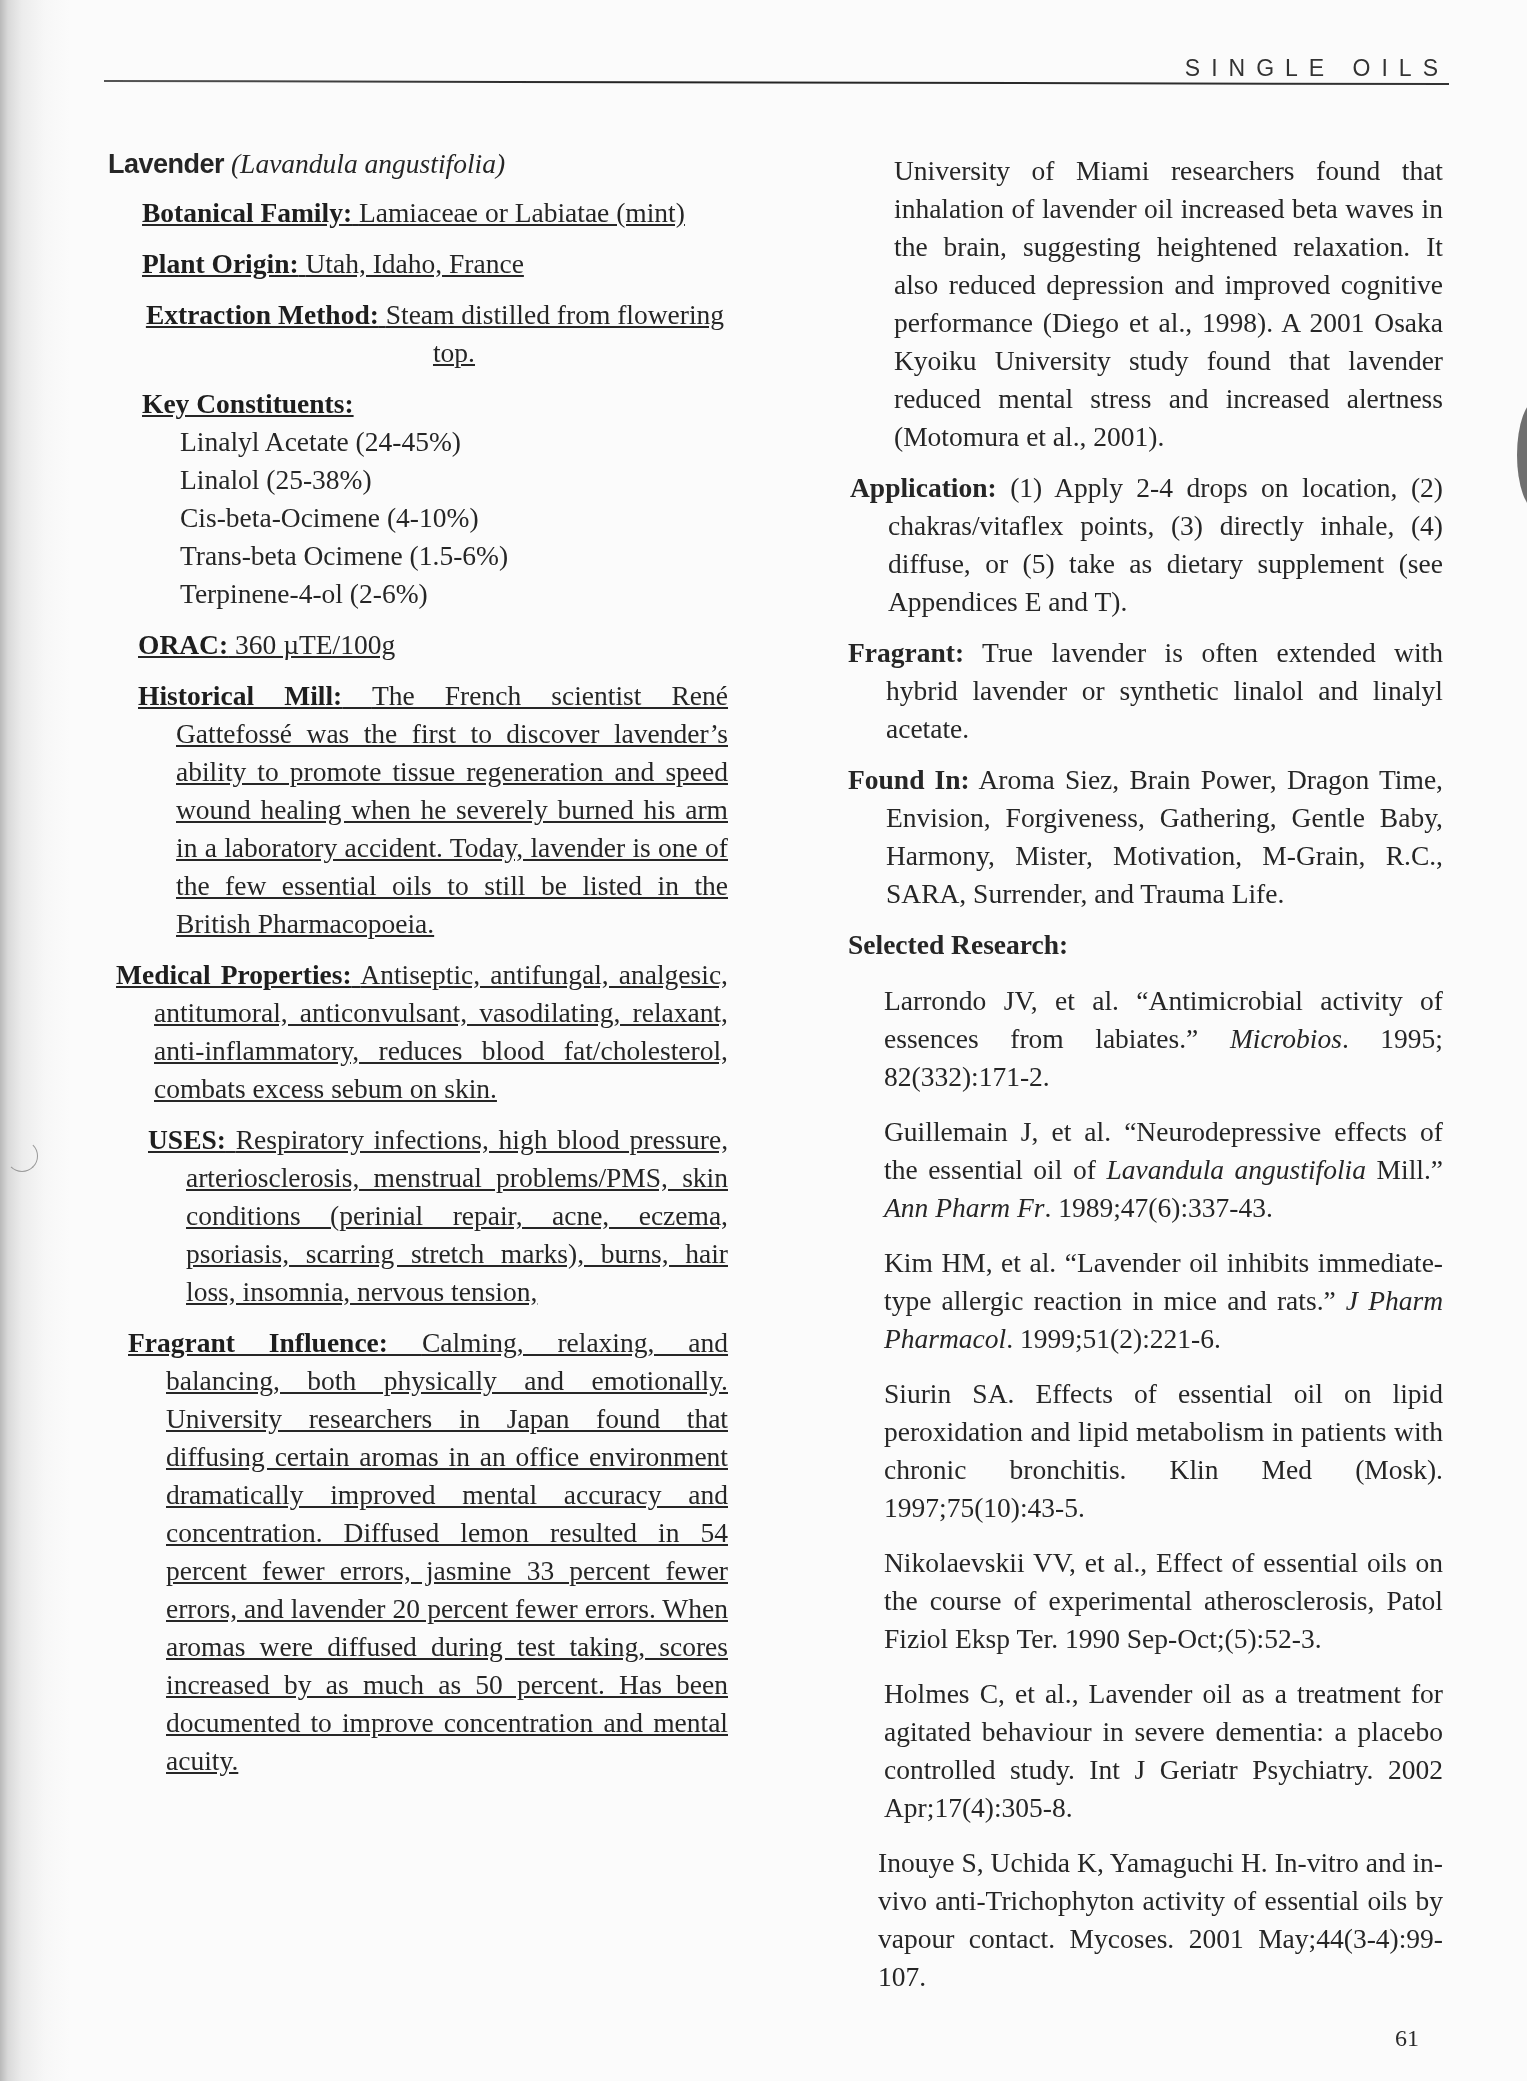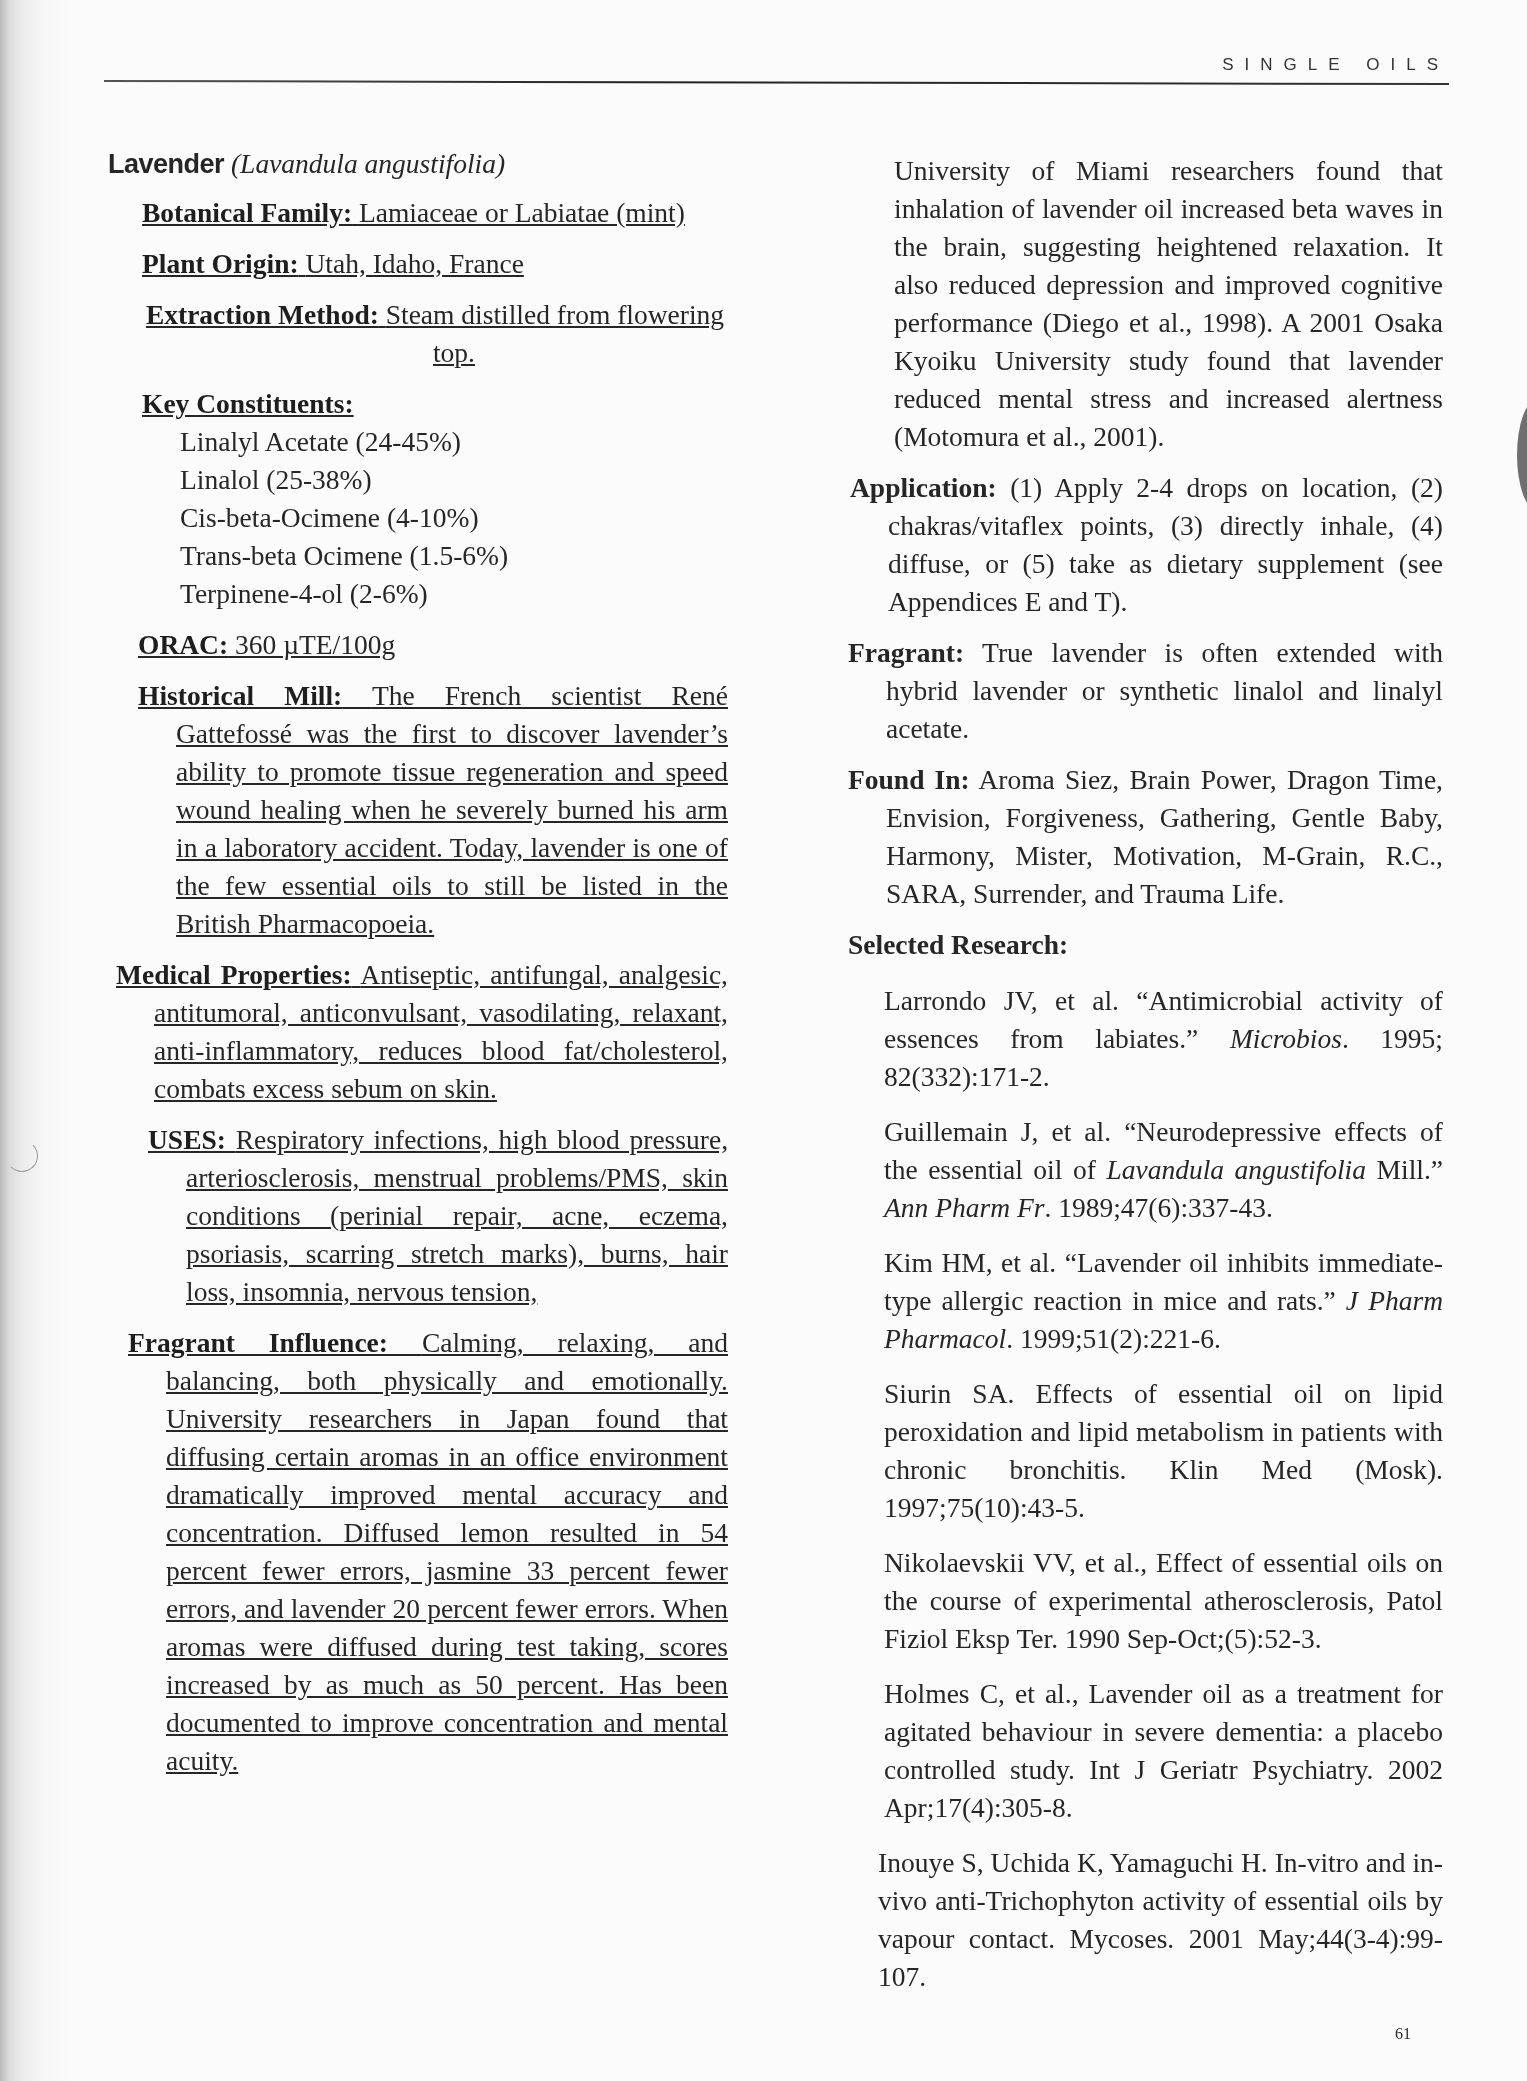--- a/index.html
+++ b/index.html
@@ -16,21 +16,21 @@
   .binder-mark {
     position:absolute; left:6px; top:1140px; width:30px; height:30px;
     border:1px solid #9a9a9a; border-radius:50%; border-left-color:transparent; border-top-color:transparent;
   }
   .thumb-tab {
     position:absolute; left:1517px; top:400px; width:40px; height:110px;
     background:#6f6f6f; border-radius:50% 0 0 50%;
   }
   .running-head {
     position:absolute; right:78px; top:55px;
-    font-family:"Liberation Sans", sans-serif; font-size:17px;
+    font-family:"Liberation Sans", sans-serif; font-size:23px;
     letter-spacing:11px; color:#333;
   }
   .rule {
     position:absolute; left:104px; top:80px; width:1345px; height:2px;
     background:linear-gradient(to right,#555,#222 40%,#333);
     transform:rotate(0.13deg); transform-origin:left;
   }
   .col { position:absolute; font-size:27.5px; line-height:38px; text-align:justify; }
   .col-left { left:108px; top:145px; width:620px; }
   .col-right { left:848px; top:152px; width:595px; }
@@ -40,21 +40,21 @@
   .field { margin:0 0 13px 0; padding-left:38px; text-indent:-38px;text-decoration:underline; }
   .field .label { font-weight:bold; color:#1e1e1e; }
   .field.ind1 { margin-left:34px; }
   .constituents { margin:0 0 13px 72px; }
   .constituents div { text-align:left; }
   .para { margin:0 0 13px 0; }
   .right-field { padding-left:38px; text-indent:-38px; margin:0 0 13px 0; }
   .res-heading { font-weight:bold; margin:0 0 18px 0; }
   .ref { margin:0 0 17px 36px; }
   .ref i { font-style:italic; }
-  .page-number { position:absolute; left:1395px; top:2025px; font-size:16px; color:#2b2b2b;font-family:Liberation Serif, serif; }
+  .page-number { position:absolute; left:1395px; top:2025px; font-size:24px; color:#2b2b2b;font-family:Liberation Serif, serif; }
 </style>
 </head>
 <body>
 
 <div class="scan-shadow"></div>
 <div class="binder-mark"></div>
 <div class="thumb-tab"></div>
 
 <div class="running-head">SINGLE OILS</div>
 <div class="rule"></div>

